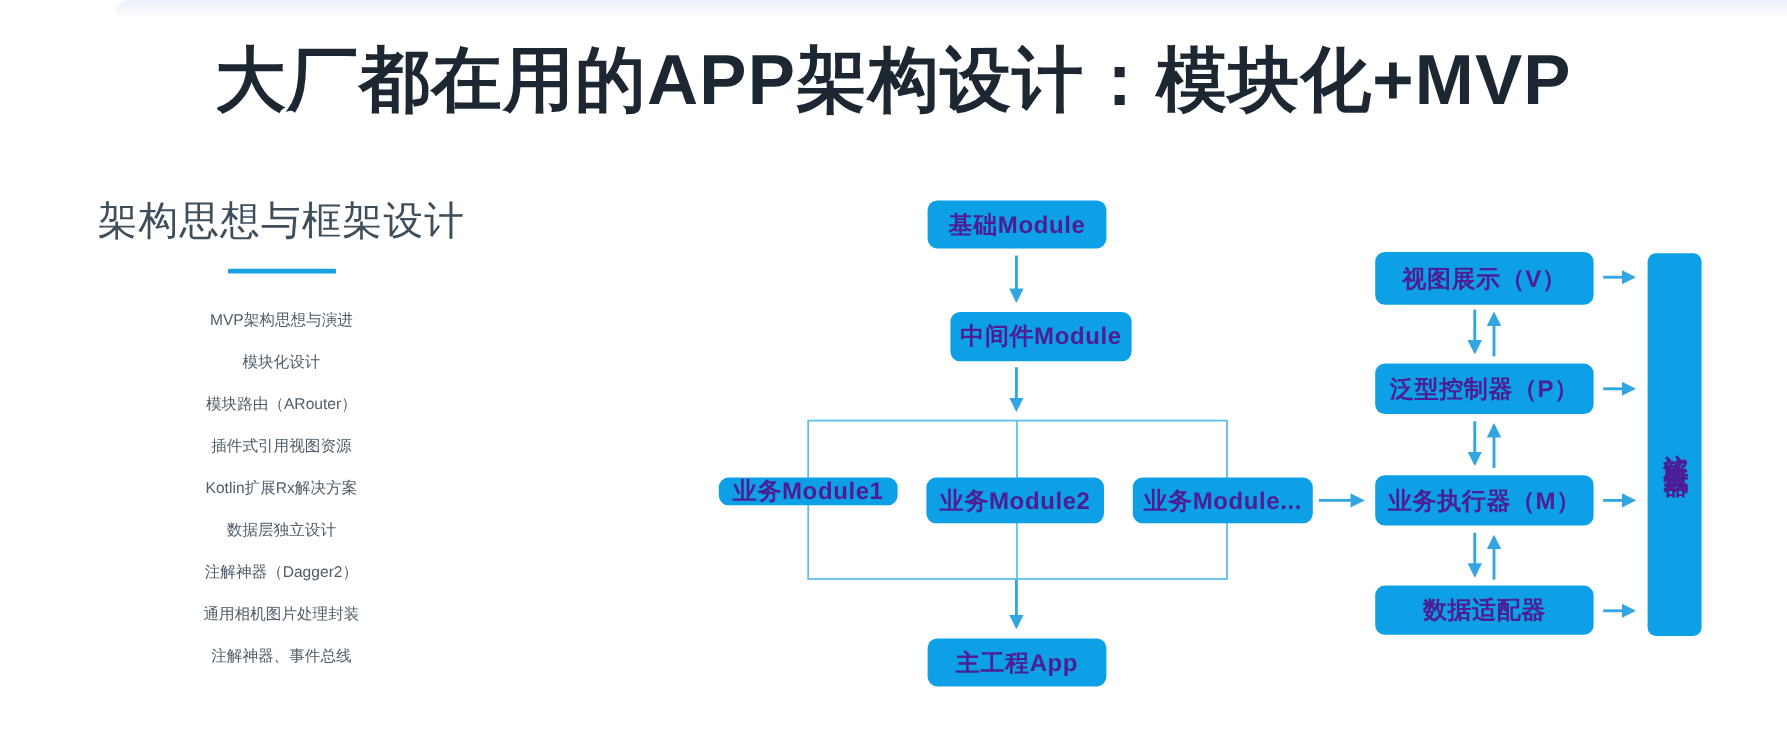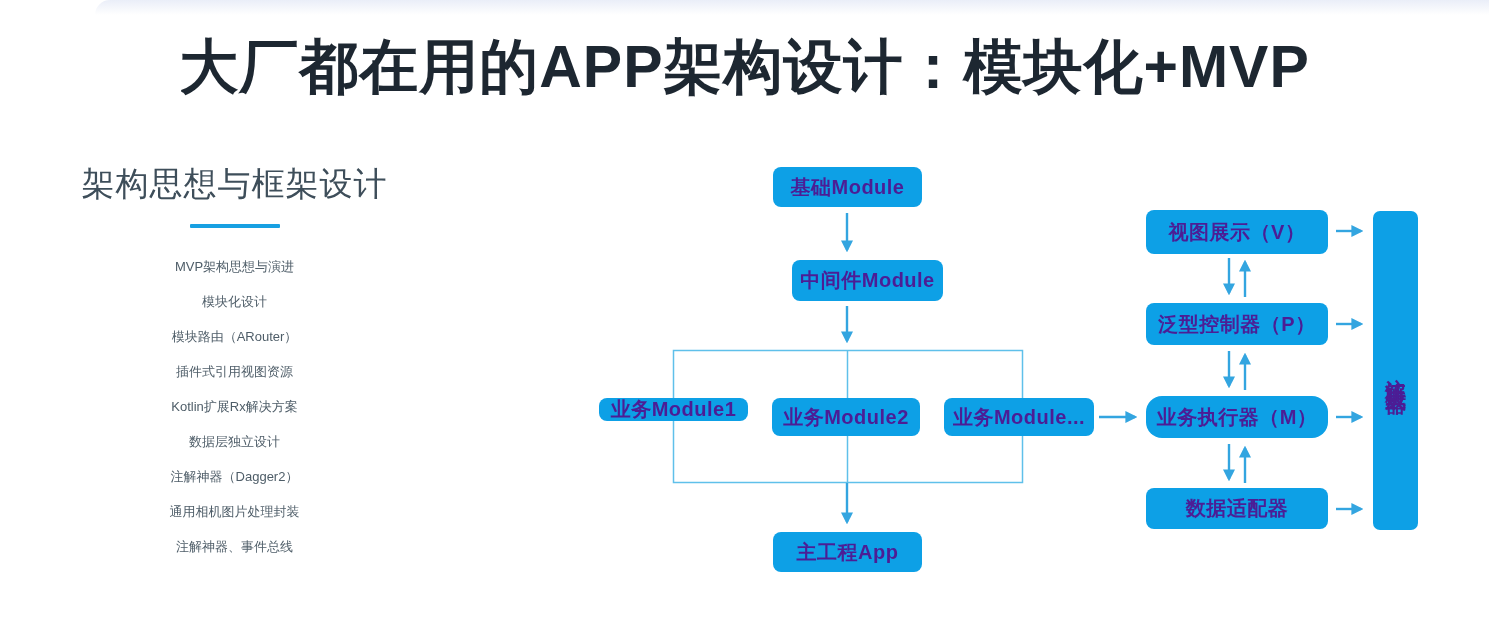--- a/index.html
+++ b/index.html
@@ -99,18 +99,18 @@
 
   <div class="node" style="left:773px;top:167px;width:149px;height:40px;background:#0da0e6;">基础Module</div>
   <div class="node" style="left:772px;top:260px;width:151px;height:41px;background:#0da0e6;margin-left:20px;">中间件Module</div>
   <div class="node" style="left:599px;top:398px;width:149px;height:23px;background:#0da0e6;">业务Module1</div>
   <div class="node" style="left:772px;top:398px;width:148px;height:38px;background:#0da0e6;">业务Module2</div>
   <div class="node" style="left:944px;top:398px;width:150px;height:38px;background:#0da0e6;">业务Module...</div>
   <div class="node" style="left:773px;top:532px;width:149px;height:40px;background:#0da0e6;">主工程App</div>
 
   <div class="node" style="left:1146px;top:210px;width:182px;height:44px;background:#0da0e6;">视图展示（V）</div>
   <div class="node" style="left:1146px;top:303px;width:182px;height:42px;background:#0da0e6;">泛型控制器（P）</div>
-  <div class="node" style="left:1146px;top:396px;width:182px;height:42px;background:#0da0e6;border-radius:16px;">业务执行器（M）</div>
+  <div class="node" style="left:1146px;top:396px;width:182px;height:42px;background:#0da0e6;">业务执行器（M）</div>
   <div class="node" style="left:1146px;top:488px;width:182px;height:41px;background:#0da0e6;">数据适配器</div>
 
   <div class="node node-tall" style="left:1373px;top:211px;width:45px;height:319px;background:#0da0e6;">注解生成器</div>
 
 </div>
 
 </body></html>

